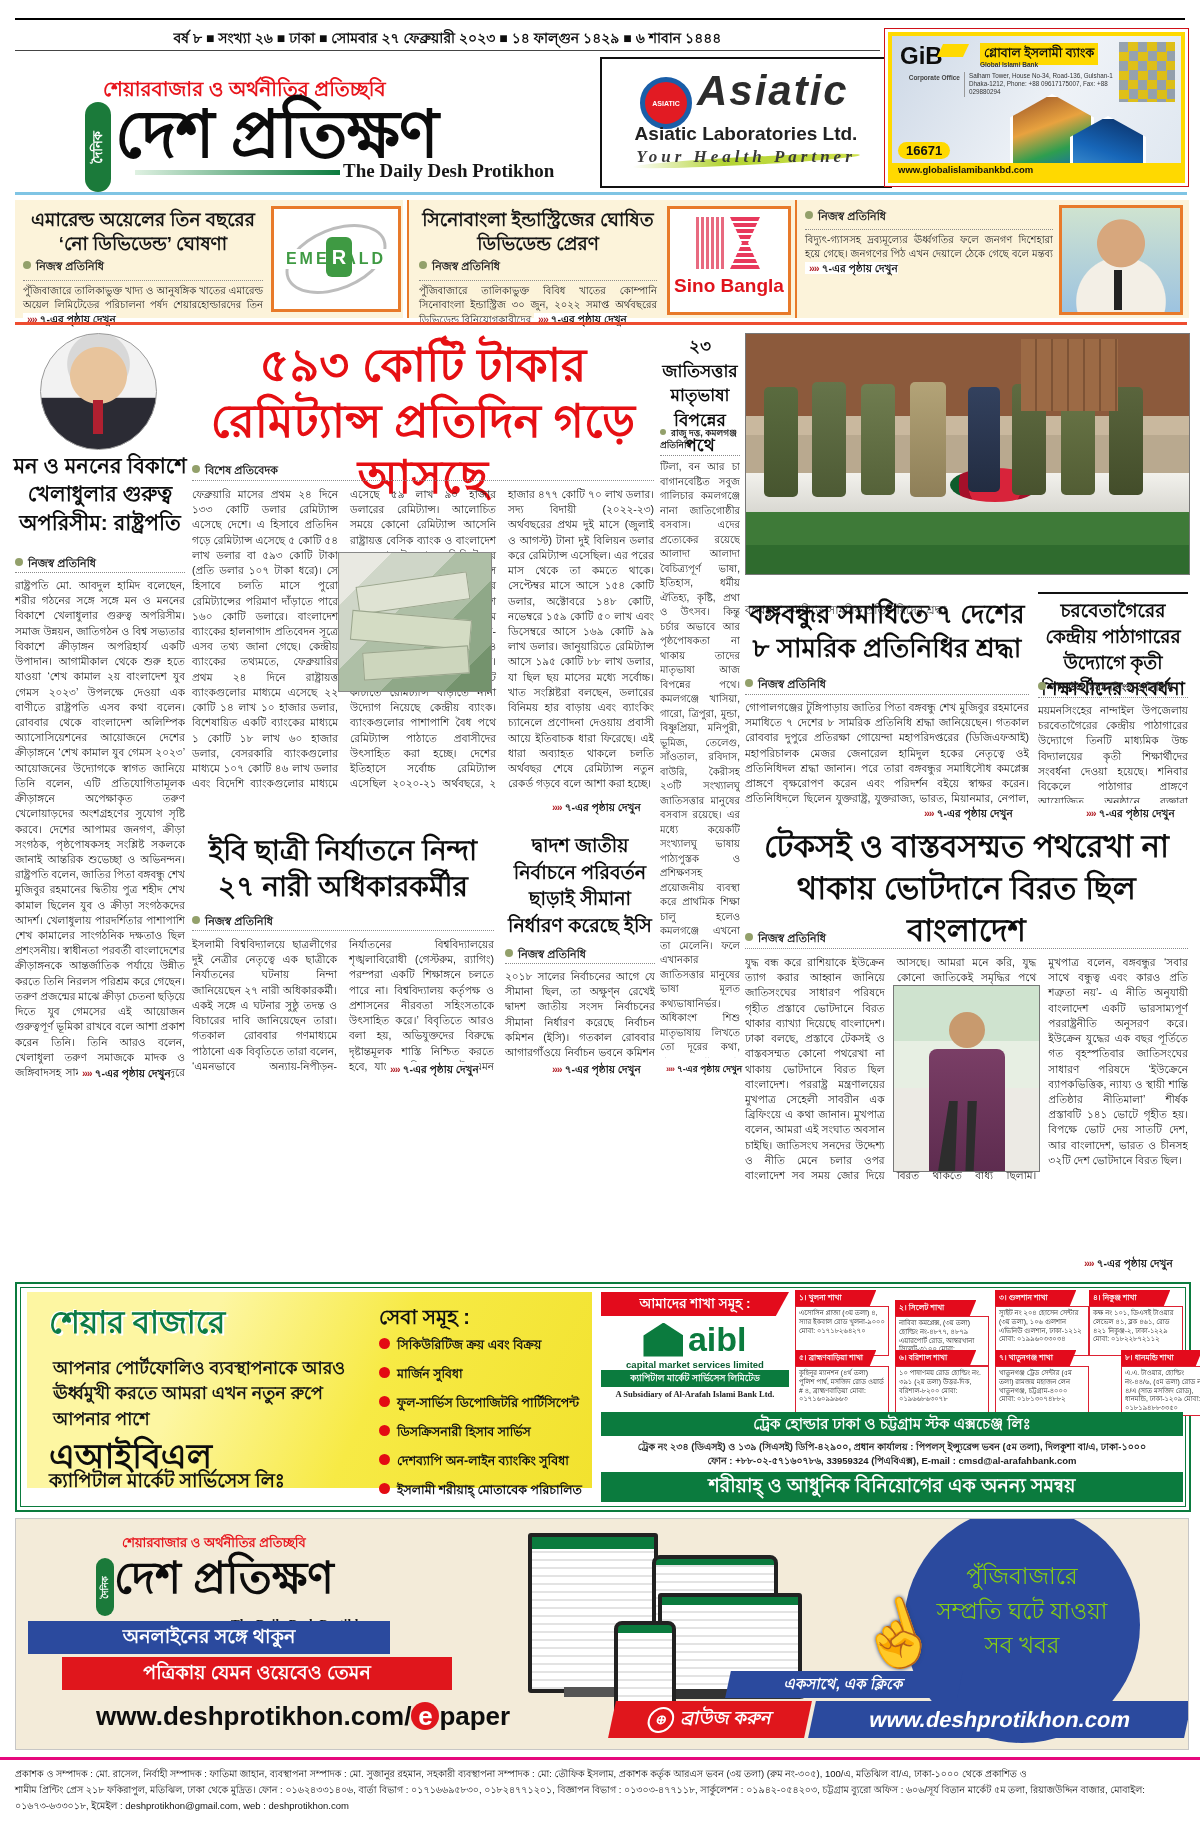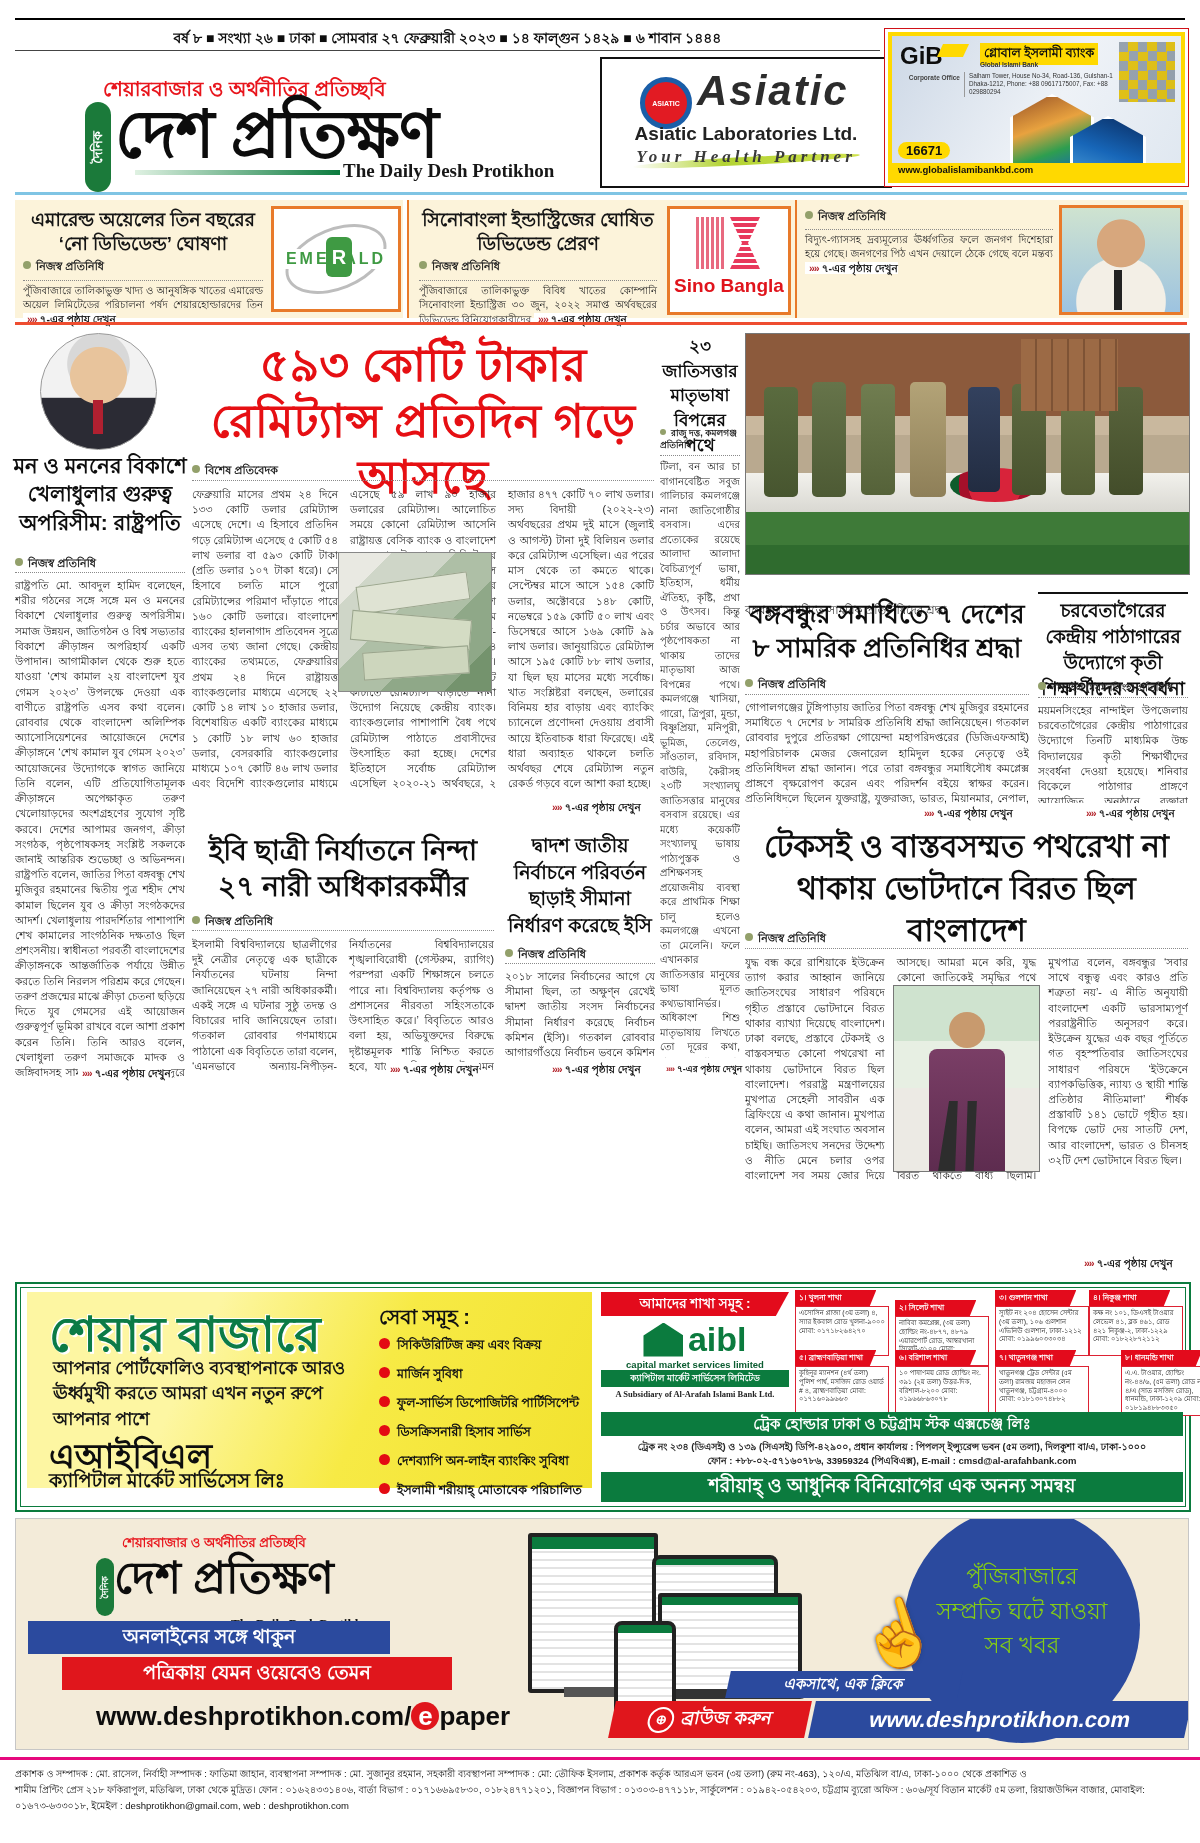--- a/index.html
+++ b/index.html
@@ -215,21 +215,21 @@
   <div class="abs" style="left:893px;top:985px;width:145px;height:185px;border:1px solid #777;overflow:hidden;background:
        linear-gradient(#cfe3cf 0 30%,#e7efe3 30% 55%,#eceae4 55%);">
     <div class="abs" style="left:38%;top:14%;width:36px;height:36px;border-radius:50%;background:#c89a6e;"></div>
     <div class="abs" style="left:24%;top:34%;width:76px;height:70%;background:linear-gradient(#7a3e66,#5c2b4e);border-radius:8px 8px 0 0;"></div>
     <div class="abs" style="left:30%;top:62%;width:58px;height:40%;background:#2d2d2d;clip-path:polygon(0 100%,20% 0,35% 0,30% 100%,48% 100%,52% 0,68% 0,62% 100%);"></div>
   </div>
   <div class="abs more" style="left:1080px;top:1256px;"><span class="ar">»»</span><span>৭-এর পৃষ্ঠায় দেখুন</span></div>
 
   <div class="abs" style="left:15px;top:1282px;width:1172px;height:226px;border:2.5px solid #0b7b3e;box-shadow:inset 0 0 0 3px #fff,inset 0 0 0 4px #0b7b3e;background:#fff;">
     <div class="abs" style="left:10px;top:8px;width:565px;height:196px;background:linear-gradient(115deg,#fdf6a2 0 30%,#f7ea45 60%,#f2e22e);">
-      <div class="abs" style="left:22px;top:6px;font-size:48px;font-weight:bold;color:#0b7b46;text-shadow:2px 2px 0 #fff,-1px -1px 0 #fff;font-family:Liberation Serif, serif;">শেয়ার বাজারে</div>
+      <div class="abs" style="left:22px;top:6px;font-size:31px;font-weight:bold;color:#0b7b46;text-shadow:2px 2px 0 #fff,-1px -1px 0 #fff;">শেয়ার বাজারে</div>
       <div class="abs" style="left:26px;top:64px;width:300px;font-size:17.5px;font-weight:bold;color:#151515;line-height:1.45;">আপনার পোর্টফোলিও ব্যবস্থাপনাকে আরও ঊর্ধ্বমুখী করতে আমরা এখন নতুন রুপে আপনার পাশে</div>
       <div class="abs" style="left:22px;top:138px;font-size:34px;font-weight:bold;color:#0d0d0d;">এআইবিএল</div>
       <div class="abs" style="left:22px;top:174px;font-size:19px;font-weight:bold;color:#111;">ক্যাপিটাল মার্কেট সার্ভিসেস লিঃ</div>
       <div class="abs" style="left:352px;top:10px;font-size:20px;font-weight:bold;color:#111;">সেবা সমূহ :</div>
       <div class="abs" style="left:352px;top:44px;width:212px;">
         <div class="svc-item">
             <span class="bl"></span>
             <span>সিকিউরিটিজ ক্রয় এবং বিক্রয়</span>
           </div>
         <div class="svc-item">
@@ -344,17 +344,17 @@
     <div class="abs skew greenbar" style="left:712px;top:152px;width:232px;height:27px;background:#2b4a9e;font-size:15px;">একসাথে, এক ক্লিকে</div>
     <div class="abs skew greenbar" style="left:596px;top:182px;width:196px;height:37px;background:#e0161c;font-size:18px;gap:7px;">
       <span style="width:22px;height:22px;border:2px solid #fff;border-radius:50%;display:inline-flex;align-items:center;justify-content:center;font-size:13px;">⊕</span>
       <span>ব্রাউজ করুন</span>
     </div>
     <div class="abs skew greenbar" style="left:796px;top:182px;width:376px;height:37px;background:#2b4a9e;font-size:22px;">www.deshprotikhon.com</div>
   </div>
 
   <div class="rule" style="left:0px;top:1757px;width:1200px;height:3px;background:#e6097e;"></div>
   <div class="abs" style="left:15px;top:1766px;width:1170px;font-size:9.5px;line-height:1.7;color:#111;">
-    <div>প্রকাশক ও সম্পাদক : মো. রাসেল, নির্বাহী সম্পাদক : ফাতিমা জাহান, ব্যবস্থাপনা সম্পাদক : মো. সুজানুর রহমান, সহকারী ব্যবস্থাপনা সম্পাদক : মো: তৌফিক ইসলাম, প্রকাশক কর্তৃক আরএস ভবন (৩য় তলা) (রুম নং-463), ১২০/এ, মতিঝিল বা/এ, ঢাকা-১০০০ থেকে প্রকাশিত ও</div>
+    <div>প্রকাশক ও সম্পাদক : মো. রাসেল, নির্বাহী সম্পাদক : ফাতিমা জাহান, ব্যবস্থাপনা সম্পাদক : মো. সুজানুর রহমান, সহকারী ব্যবস্থাপনা সম্পাদক : মো: তৌফিক ইসলাম, প্রকাশক কর্তৃক আরএস ভবন (৩য় তলা) (রুম নং-৩০৫), 100/এ, মতিঝিল বা/এ, ঢাকা-১০০০ থেকে প্রকাশিত ও</div>
     <div>শামীম প্রিন্টিং প্রেস ২১৮ ফকিরাপুল, মতিঝিল, ঢাকা থেকে মুদ্রিত। ফোন : ০১৬২৪৩৩১৪০৬, বার্তা বিভাগ : ০১৭১৬৬৯৫৮৩০, ০১৮২৪৭৭১২০১, বিজ্ঞাপন বিভাগ : ০১৩০৩-৪৭৭১১৮, সার্কুলেশন : ০১৯৪২-০৫৪২০৩, চট্টগ্রাম ব্যুরো অফিস : ৬০৬/সূর্য বিতান মার্কেট ৫ম তলা, রিয়াজউদ্দিন বাজার, মোবাইল: ০১৬৭৩-৬৩৩০১৮, ইমেইল : deshprotikhon@gmail.com, web : deshprotikhon.com</div>
   </div>
 
 </div>
 
 </body></html>

